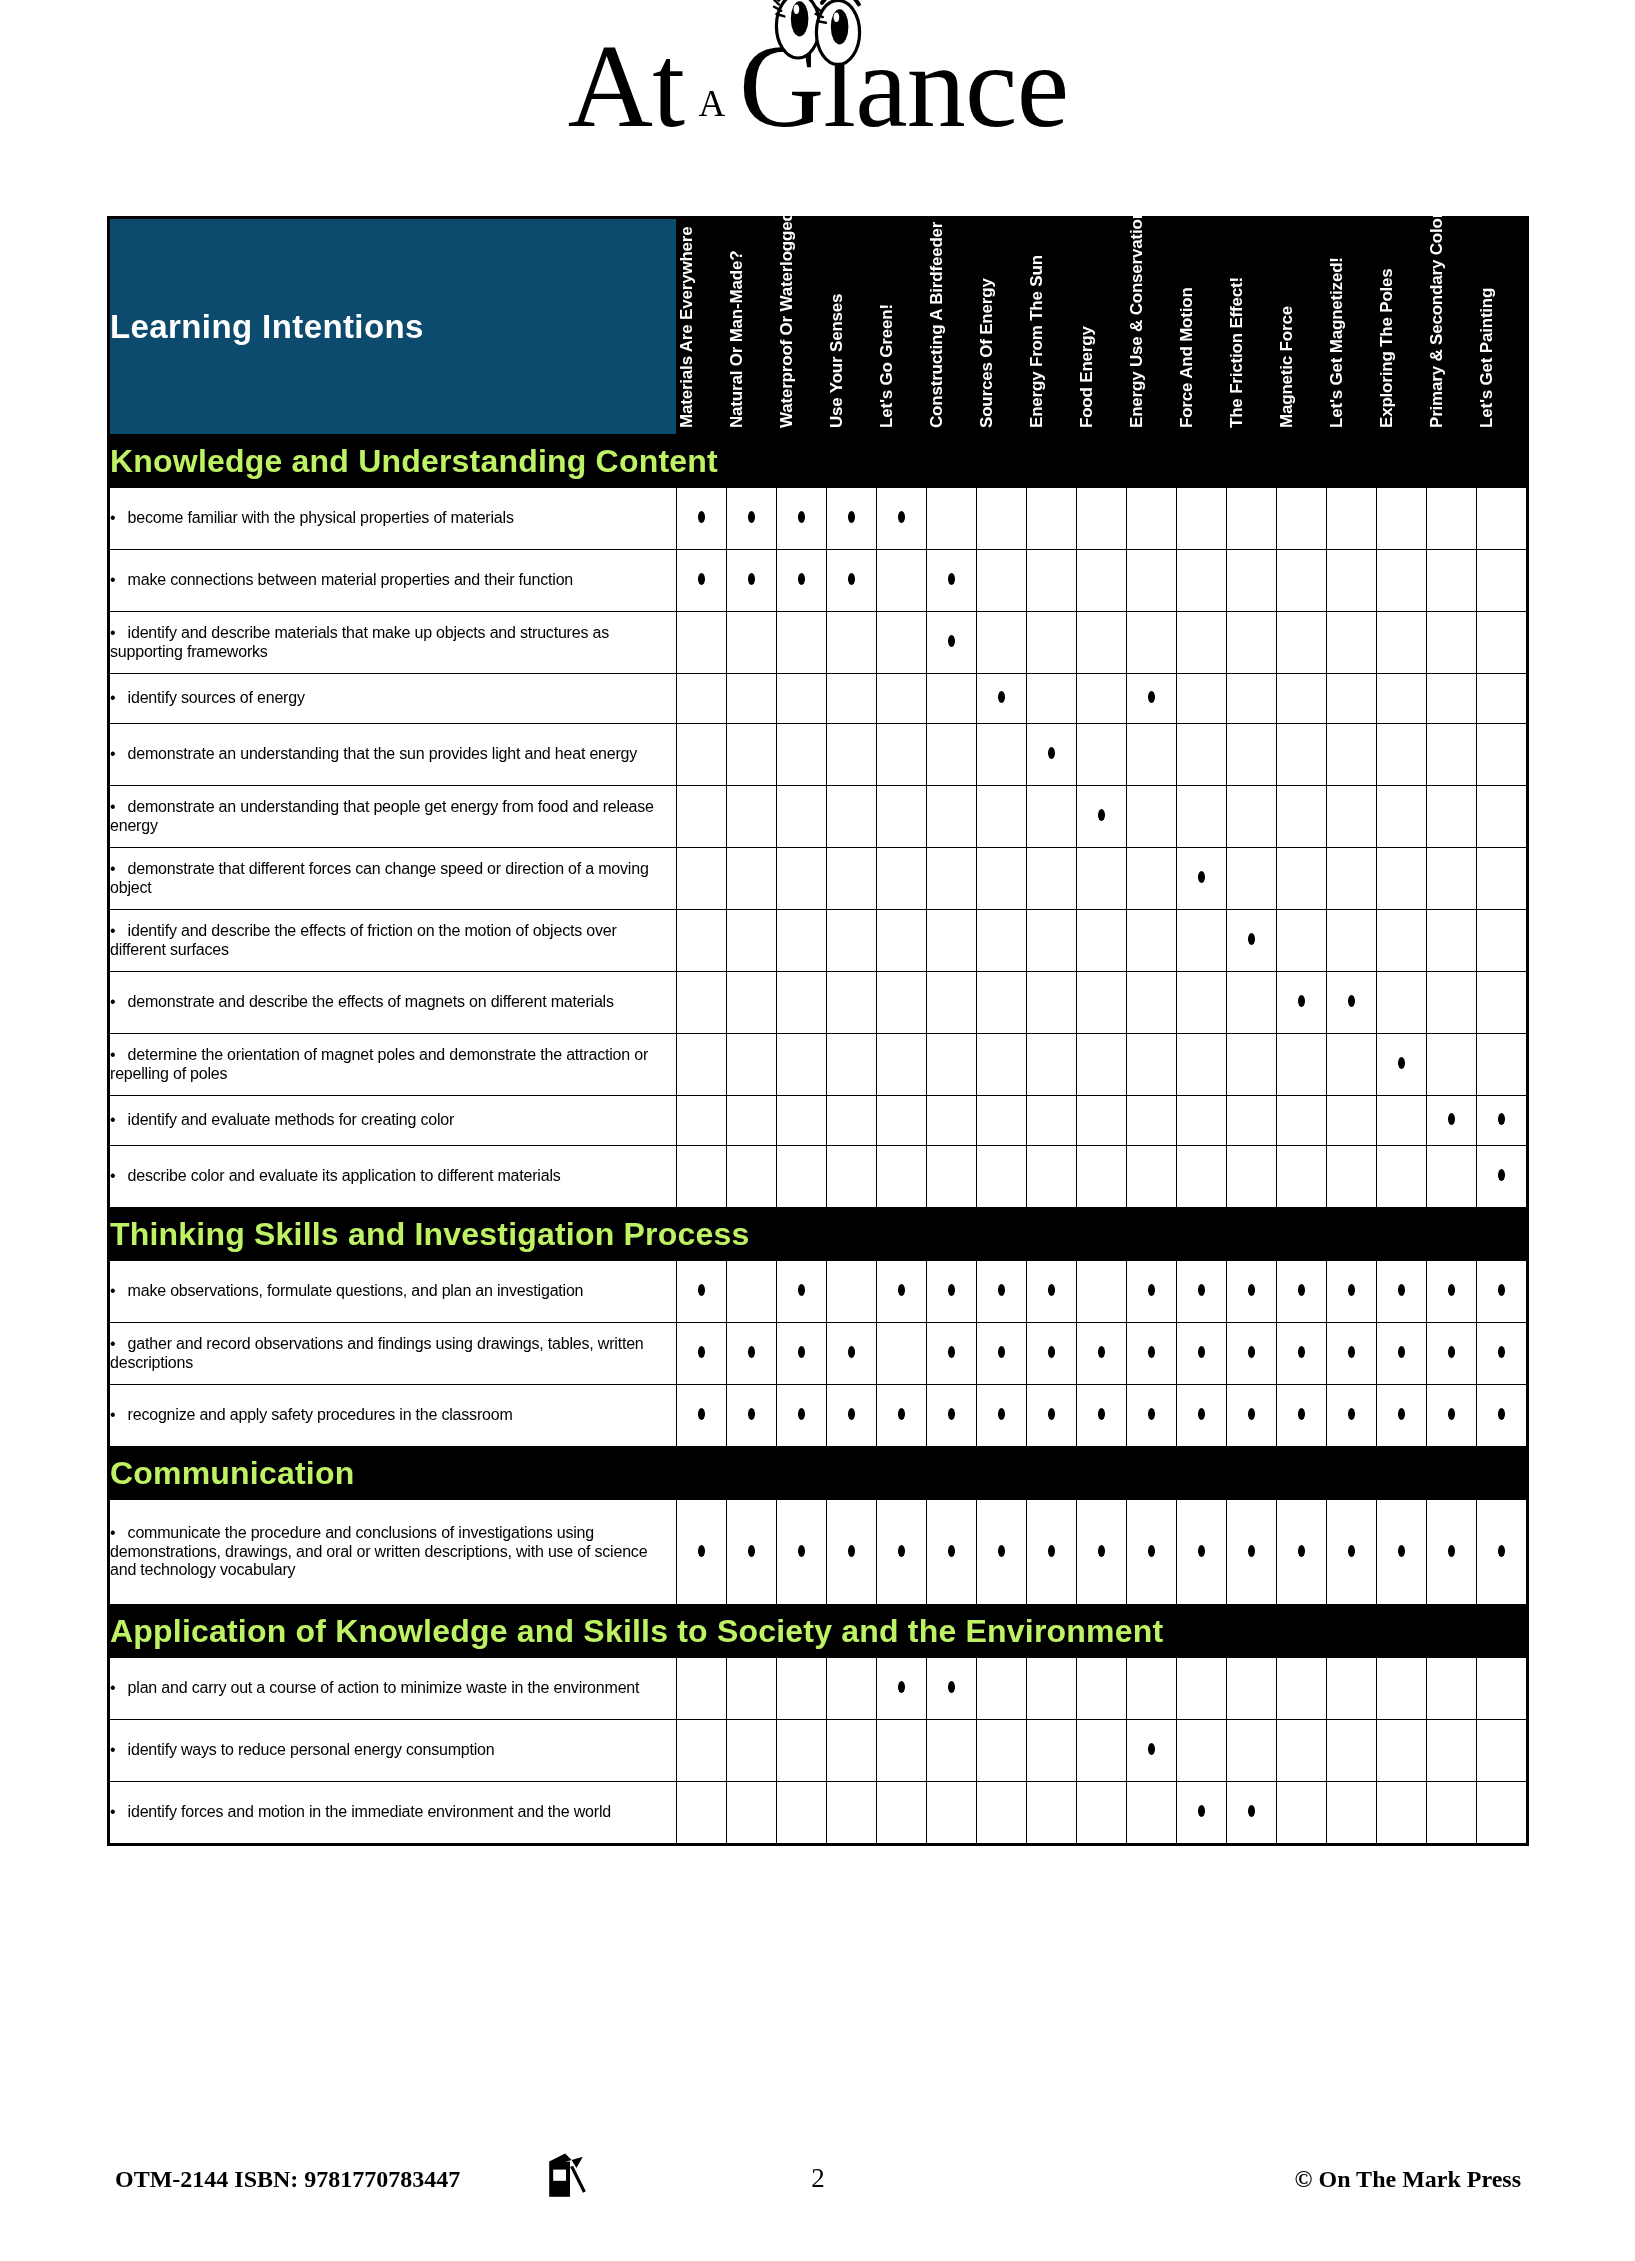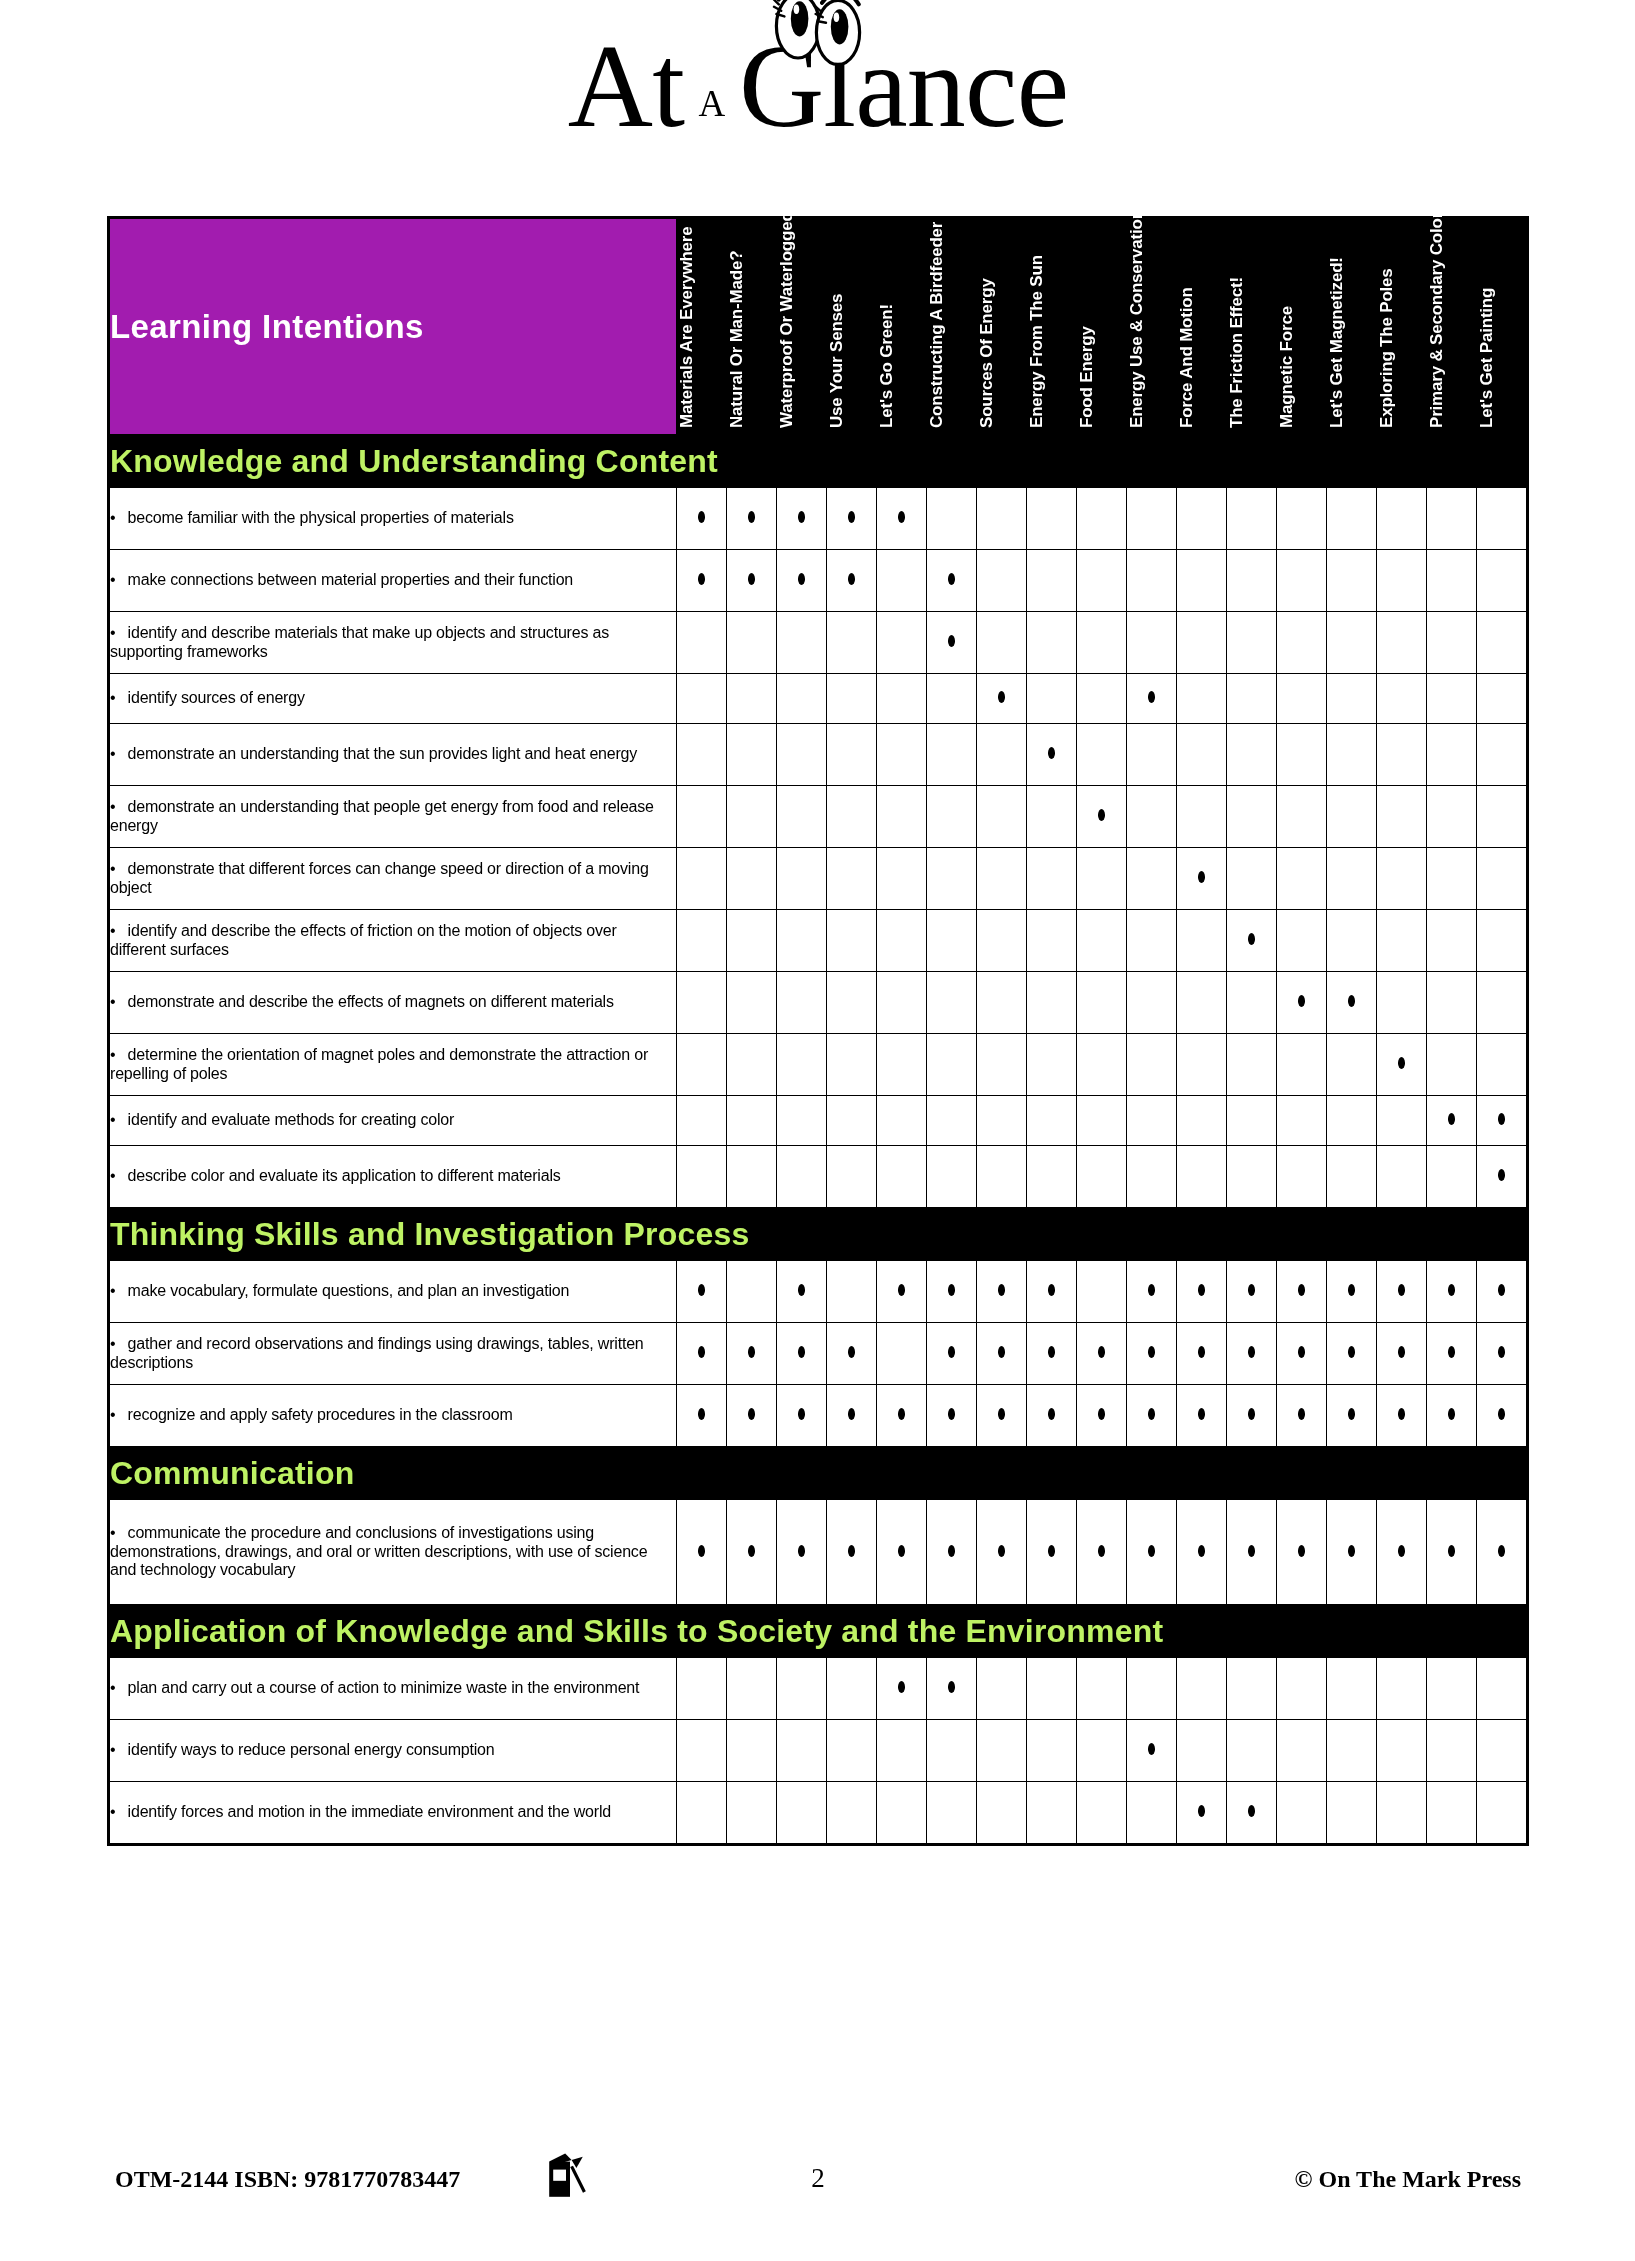--- a/index.html
+++ b/index.html
@@ -65,21 +65,21 @@
   }
   table.grid td, table.grid th {
     border: 1.6px solid #000;
     padding: 0;
     vertical-align: middle;
   }
 
   
   .hdr-row { background: #000; }
   .hdr-title-cell {
-    background: #a21caf;
+    background: #0c4a6e;
     color: #fff;
     height: 216px;
     padding-left: 38px;
     text-align: left;
     font-size: 33px;
     font-weight: bold;
     letter-spacing: 0.4px;
     border-right: 1.6px solid #000;
   }
   .hdr-col {
@@ -512,21 +512,21 @@
           <td class="mark-cell"></td>
           <td class="mark-cell"></td>
           <td class="mark-cell"></td>
           <td class="mark-cell"></td>
           <td class="mark-cell"><span class="dot"></span></td>
         </tr>
         <tr>
           <td class="section-cell" colspan="18">Thinking Skills and Investigation Process</td>
         </tr>
         <tr>
-          <td class="goal-cell r2"><span class="b">•</span><span class="goal-text">make vocabulary, formulate questions, and plan an investigation</span></td>
+          <td class="goal-cell r2"><span class="b">•</span><span class="goal-text">make observations, formulate questions, and plan an investigation</span></td>
           <td class="mark-cell"><span class="dot"></span></td>
           <td class="mark-cell"></td>
           <td class="mark-cell"><span class="dot"></span></td>
           <td class="mark-cell"></td>
           <td class="mark-cell"><span class="dot"></span></td>
           <td class="mark-cell"><span class="dot"></span></td>
           <td class="mark-cell"><span class="dot"></span></td>
           <td class="mark-cell"><span class="dot"></span></td>
           <td class="mark-cell"></td>
           <td class="mark-cell"><span class="dot"></span></td>

